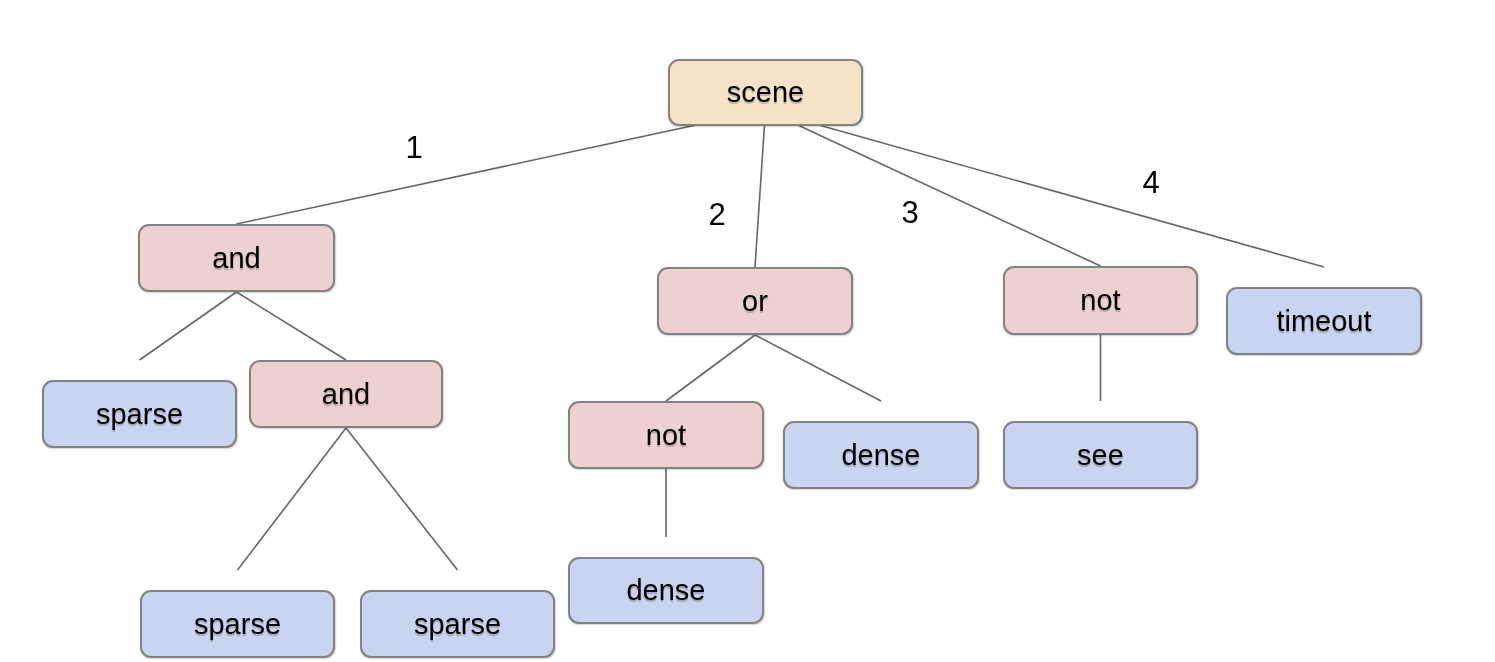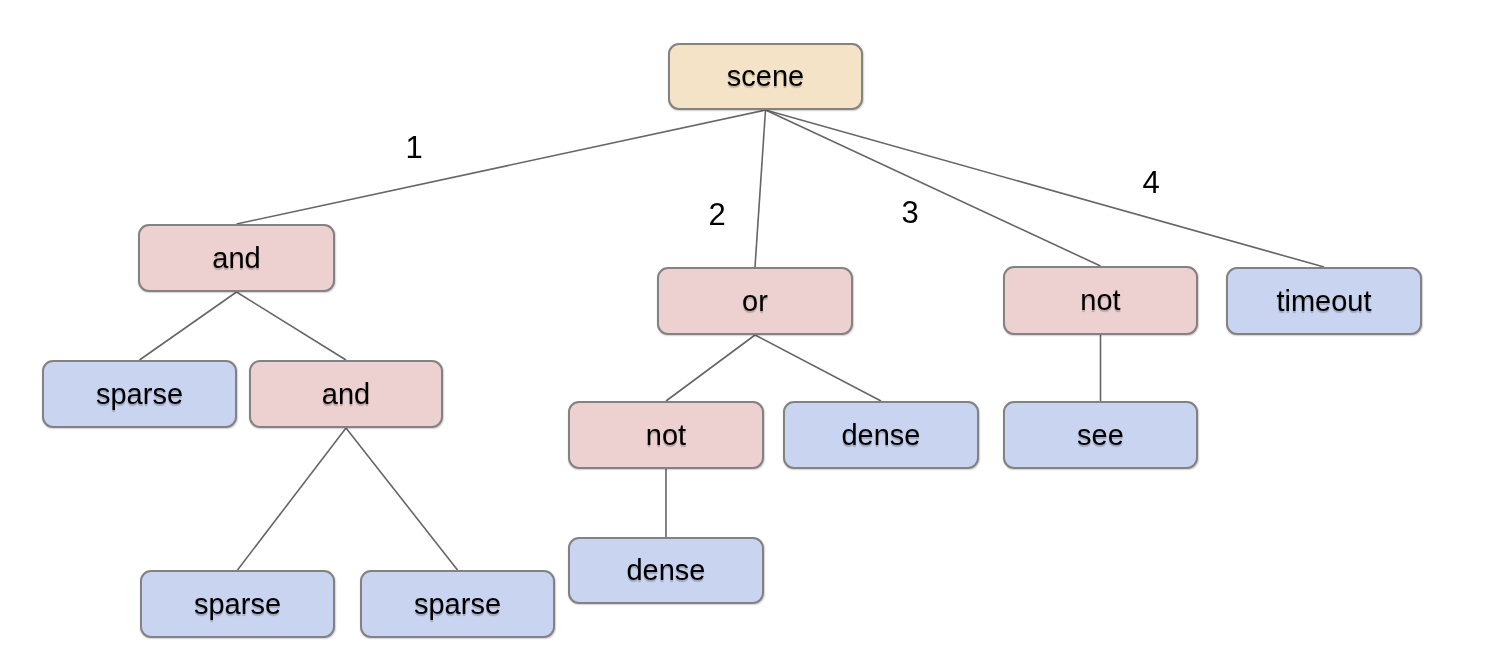--- a/index.html
+++ b/index.html
@@ -29,23 +29,23 @@
     border: 2px solid var(--node-border, #828282);
     border-radius: 11px;
     display: flex;
     align-items: center;
     justify-content: center;
     font-size: 29px;
     color: var(--label, #000000);
     text-shadow: 0 2px 1px rgba(0,0,0,0.22);
     box-shadow: 0.5px 1px 1.5px rgba(0,0,0,0.18);
   }
-  .node.root     { background: var(--root-fill, #f4e3c7); }
+  .node.root     { background: var(--root-fill, #f4e3c7); margin-top: 16px; }
   .node.operator { background: var(--operator-fill, #ecd1d0); text-align: right; }
-  .node.leaf     { background: var(--leaf-fill, #c9d4f0); }
+  .node.leaf     { background: var(--leaf-fill, #c9d4f0); margin-top: 20px; }
   .edge-label {
     position: absolute;
     transform: translate(-50%, -50%);
     font-size: 31px;
     color: var(--label, #000000);
     white-space: nowrap;
   }
 </style>
 </head>
 <body>

